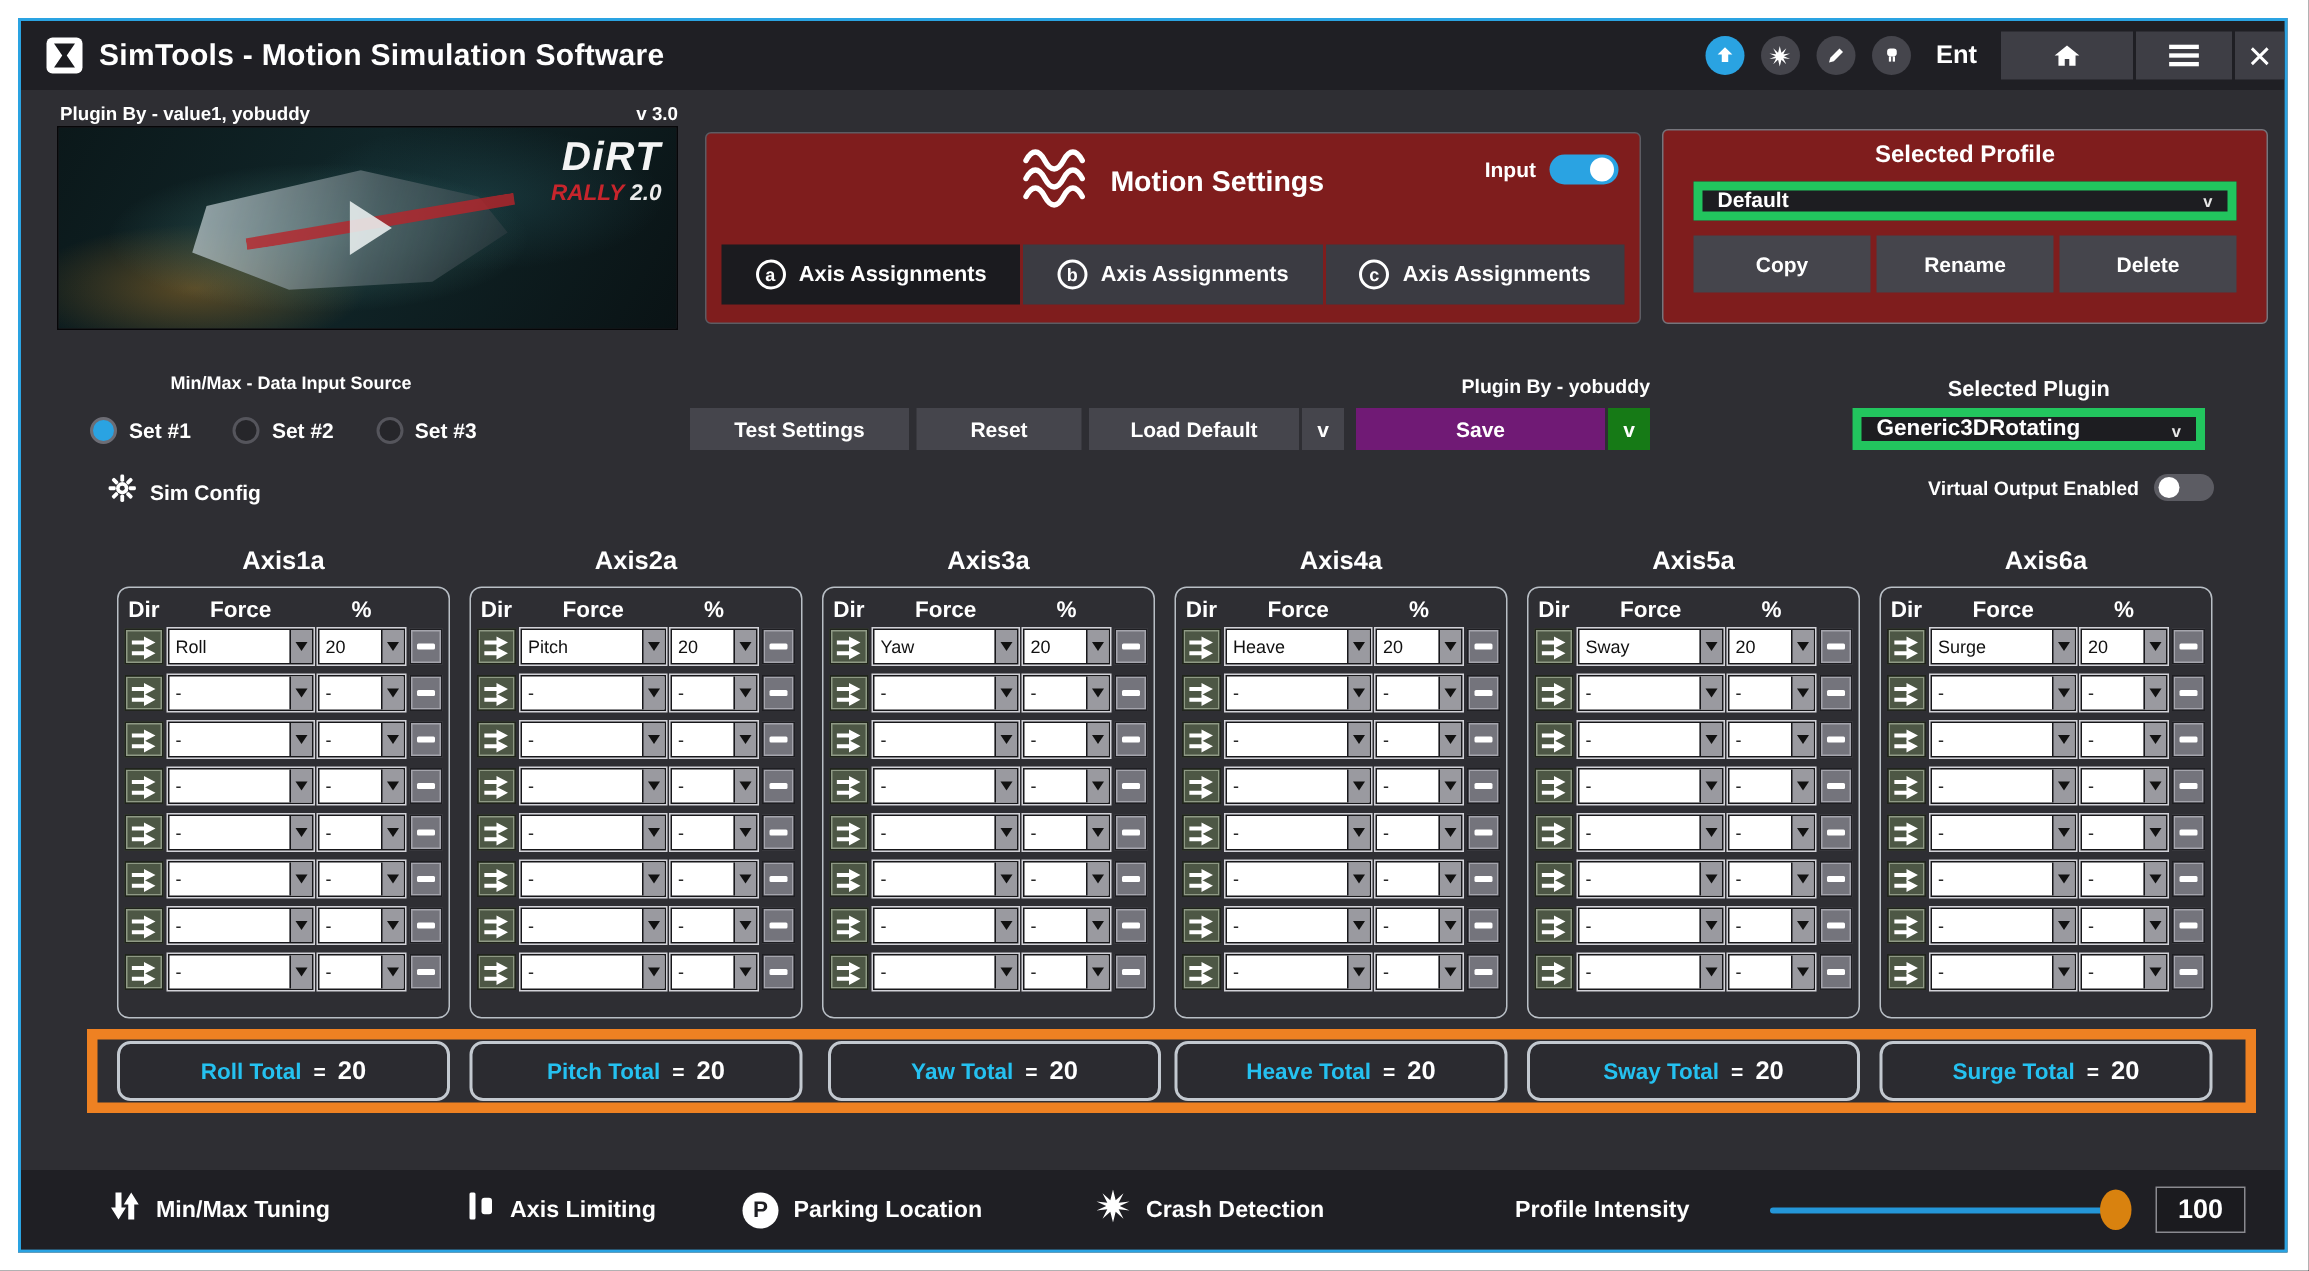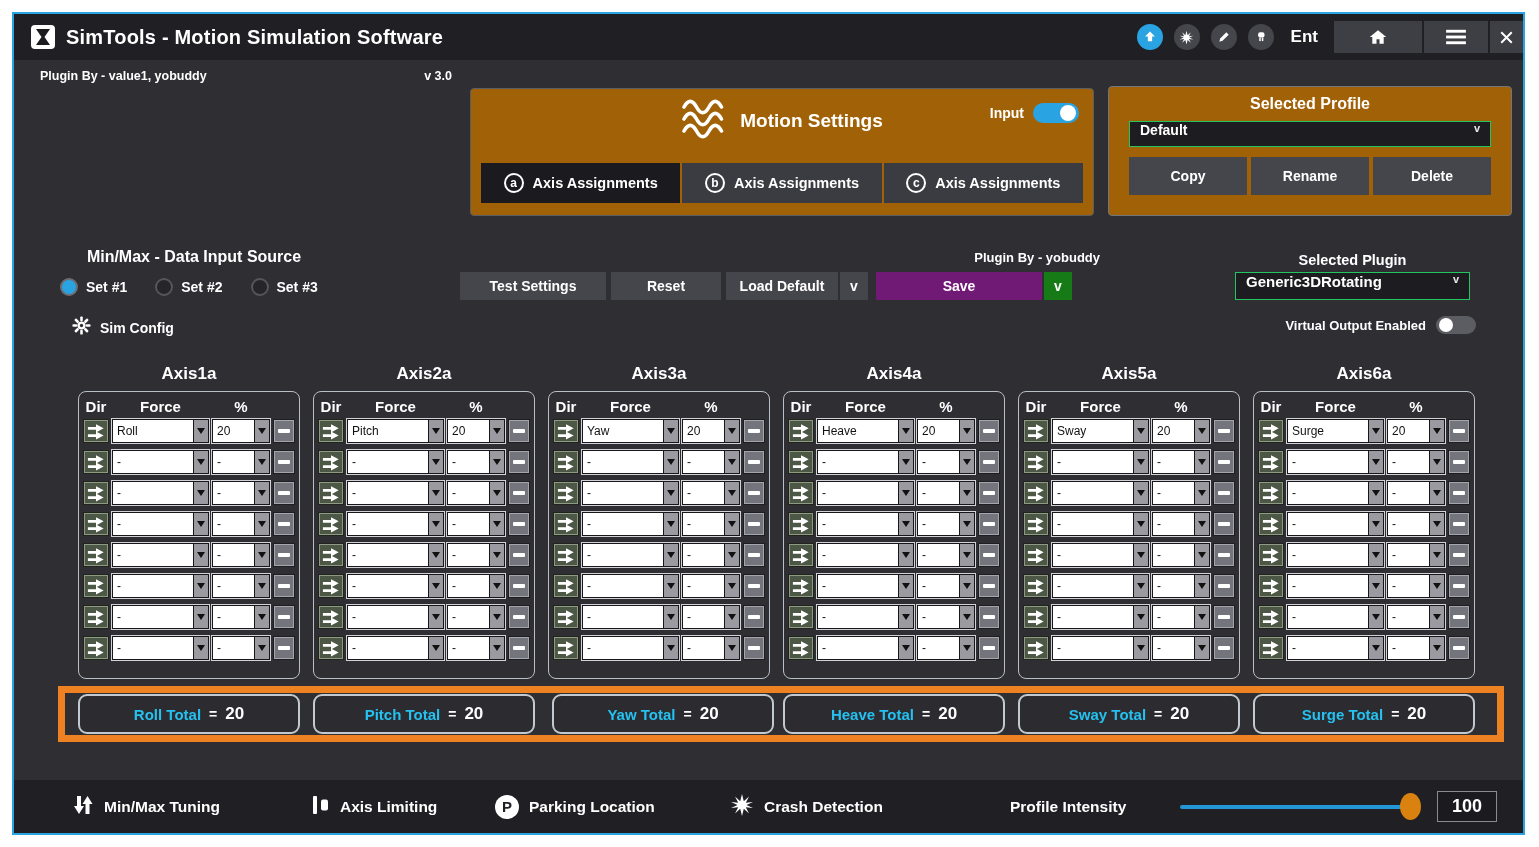--- a/index.html
+++ b/index.html
@@ -38,65 +38,65 @@
   .stripe { position:absolute; left:30%; top:42%; width:44%; height:10%; background:#b8242a; opacity:.8;
             transform:rotate(-8deg); clip-path:polygon(0 40%,100% 0,100% 60%,0 100%); }
   .play { position:absolute; left:50%; top:50%; transform:translate(-42%,-50%); width:0; height:0;
           border-left:28px solid rgba(235,240,240,.88); border-top:18px solid transparent;
           border-bottom:18px solid transparent; cursor:pointer; }
   .dirt { position:absolute; right:10px; top:6px; text-align:right; font-weight:bold; font-style:italic; line-height:1; }
   .dirt .t1 { color:#f4f4f4; font-size:27px; letter-spacing:1px; }
   .dirt .t2 { margin-top:3px; font-size:15px; }
   .dirt .rally { color:#c8252c; } .dirt .v20 { color:#ececec; }
 
-  .panel { position:absolute; border:1px solid #5c5c63; border-radius:4px; background:#a16207; }
+  .panel { position:absolute; border:1px solid #5c5c63; border-radius:4px; background:#7f1d1d; }
   .ms-panel { left:456px; top:28px; width:624px; height:128px;padding-left:24px; }
   .ms-title { position:absolute; left:0; right:0; top:10px; display:flex; justify-content:center; align-items:center; gap:13px; }
   .ms-title .txt { color:#fff; font-weight:bold; font-size:19px; }
   .enable-wrap { position:absolute; right:14px; top:14px; display:flex; align-items:center; gap:9px; }
   .enable-wrap .lbl { color:#fff; font-weight:bold; font-size:14px; }
   .toggle { width:46px; height:20px; border-radius:10px; background:#5c5c63; position:relative; cursor:pointer; }
   .toggle .knob { position:absolute; width:16px; height:16px; border-radius:50%; background:#fff; top:2px; left:3px; }
   .toggle.on { background:#2aa3e2; } .toggle.on .knob { left:auto; right:3px; }
   .toggle.small { width:40px; height:18px; } .toggle.small .knob { width:14px; height:14px; }
 
   .tabs { position:absolute; left:10px; right:10px; bottom:12px; height:40px; display:flex; gap:2px; }
   .tab { flex:1; background:#3b3b42; display:flex; align-items:center; justify-content:center; gap:9px; cursor:pointer; }
   .tab.active { background:#1b1b1f; }
   .tab-circle { width:20px; height:20px; border:2px solid #fff; border-radius:50%; color:#fff;
                 font-weight:bold; font-size:12px; display:grid; place-items:center; line-height:1; }
   .tab-label { color:#fff; font-weight:bold; font-size:14.5px; }
 
   .profile-panel { left:1094px; top:26px; width:404px; height:130px; border-color:#75757c; }
   .pp-title { color:#fff; font-weight:bold; font-size:16px; text-align:center; margin-top:8px; }
-  .dd { background:#1d1d21; border:1px solid #22c55e; display:flex; align-items:flex-start;
+  .dd { background:#1d1d21; border:6px solid #22c55e; display:flex; align-items:flex-end;
         color:#fff; font-weight:bold; padding:0 10px; cursor:pointer; }
   .dd .arrow { margin-left:auto; font-size:11px; font-weight:bold; color:#e8e8e8; }
   .pp-dd { position:absolute; left:20px; right:20px; top:34px; height:26px; font-size:14px; }
   .pp-btns { position:absolute; left:20px; right:20px; top:70px; height:38px; display:flex; gap:4px; }
   .btn { background:#45454c; color:#fff; font-weight:bold; font-size:14px; border:none;
          display:grid; place-items:center; cursor:pointer; font-family:"Liberation Sans",sans-serif; }
   .pp-btns .btn { flex:1; }
 
   .mm-title { position:absolute; left:40px; top:188px; width:280px; text-align:center;
-              color:#fff; font-weight:bold; font-size:16px; }
+              color:#fff; font-weight:bold; font-size:12px; }
   .radio-row { position:absolute; left:46px; top:218px; display:flex; gap:28px; }
   .radio-item { display:flex; align-items:center; gap:8px; cursor:pointer; }
   .radio { width:18px; height:18px; border-radius:50%; background:#26262a; border:2px solid #55555c; }
   .radio.selected { background:#2aa3e2; border-color:#6d6d75; }
   .radio-item span.rlbl { color:#fff; font-weight:bold; font-size:14px; }
   .simconfig { position:absolute; left:58px; top:256px; display:flex; align-items:center; gap:9px; cursor:pointer; }
   .simconfig .lbl { color:#fff; font-weight:bold; font-size:14px; }
 
   .plugin-by { position:absolute; left:760px; top:190px; width:326px; text-align:right;
                color:#fff; font-weight:bold; font-size:13px; }
   .action-row { position:absolute; left:446px; top:212px; width:640px; height:28px; display:flex; }
   .action-row .btn { font-size:14px; }
   .b-test { width:146px; margin-right:5px; } .b-reset { width:110px; margin-right:5px; }
-  .b-load { width:112px; margin-right:2px; } .b-loadv { width:28px; margin-right:8px; font-size:11px; }
+  .b-load { width:140px; margin-right:2px; } .b-loadv { width:28px; margin-right:8px; font-size:11px; }
   .b-save { width:166px; margin-right:2px; background:#701a75; font-size:15px; }
   .b-savev { width:28px; background:#167a16; font-size:11px; }
 
   .sp-title { position:absolute; left:1221px; top:192px; width:235px; text-align:center;
               color:#fff; font-weight:bold; font-size:14.5px; }
   .sp-dd { position:absolute; left:1221px; top:212px; width:235px; height:28px; font-size:15px; }
   .vo-row { position:absolute; left:1100px; top:256px; width:362px; display:flex; align-items:center;
             justify-content:flex-end; gap:10px;text-align:center; }
   .vo-row .lbl { color:#fff; font-weight:bold; font-size:13px; }
 
@@ -202,20 +202,32 @@
         </span>
       </div>
     </div>
 
     <div class="main">
 
       <div class="plugin-byline">
         <span>Plugin By - value1, yobuddy</span>
         <span>v 3.0</span>
       </div>
+      <div class="game-img">
+        <div class="car"></div>
+        <div class="stripe"></div>
+        <div class="play"></div>
+        <div class="dirt">
+          <div class="t1">DiRT</div>
+          <div class="t2">
+            <span class="rally">RALLY</span>
+            <span class="v20">2.0</span>
+          </div>
+        </div>
+      </div>
 
       <div class="panel ms-panel">
         <div class="ms-title">
           <span>
             <svg width="46" height="40" viewBox="0 0 46 40" fill="none" stroke="#fff" stroke-width="3.6" stroke-linecap="round">
               <path d="M3 8 c4 -7.5 8.5 -7.5 12.5 0 c4 7.5 8.5 7.5 12.5 0 c4 -7.5 8.5 -7.5 12.5 0"></path>
               <path d="M3 20 c4 -7.5 8.5 -7.5 12.5 0 c4 7.5 8.5 7.5 12.5 0 c4 -7.5 8.5 -7.5 12.5 0"></path>
               <path d="M3 32 c4 -7.5 8.5 -7.5 12.5 0 c4 7.5 8.5 7.5 12.5 0 c4 -7.5 8.5 -7.5 12.5 0"></path>
             </svg>
           </span>

